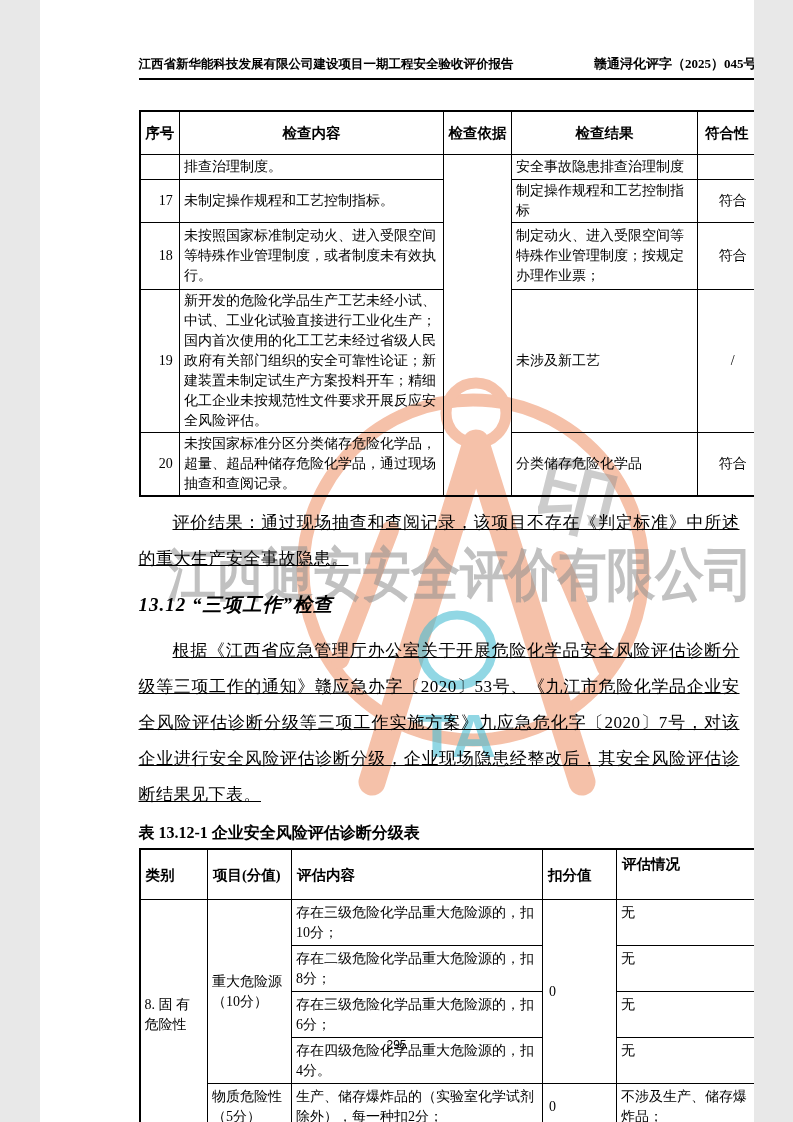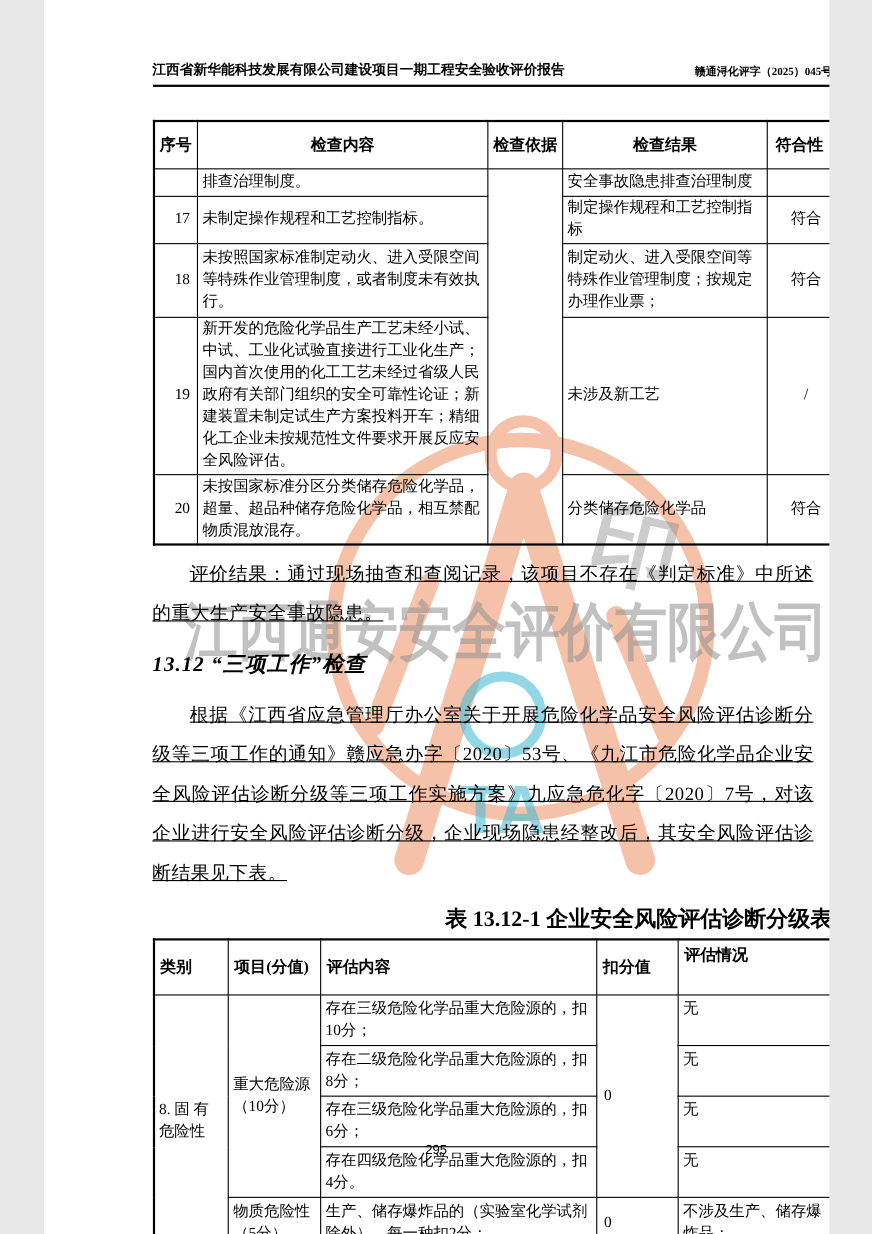--- a/index.html
+++ b/index.html
@@ -8,41 +8,41 @@
     font-family:"Liberation Serif","DejaVu Serif",serif; color:#000;
     overflow:hidden; margin:0 auto;
   }
   .content { position:absolute; left:99px; top:55px; width:618px; }
 
   .doc-header {
     display:flex; justify-content:space-between; align-items:flex-end;
     border-bottom:2px solid #000; padding-bottom:5px;
     font-weight:bold; font-size:12.5px; white-space:nowrap;
   }
-  .doc-header .hdr-right { font-size:10px; }
+  .doc-header .hdr-right { font-size:13px; }
 
   table { border-collapse:collapse; table-layout:fixed; width:617px; border:2px solid #000; }
   td,th { border:1px solid #000; font-size:14px; line-height:20px; padding:1px 4px;
           vertical-align:middle; word-break:break-all; }
   th { font-weight:bold; text-align:center; }
 
   .t1 { margin-top:30px; }
   .t1 th { height:40px; font-size:14.5px; }
   .t1 .r-cont td { height:22px; }
   .t1 .r-17 td { height:22px; }
   .t1 .r-18 td { height:64px; }
   .t1 .r-19 td { height:136px; }
   .t1 .r-20 td { height:56px; }
   .c { text-align:center;padding-left:16px; }
 
   .para { font-size:17px; line-height:36px; text-indent:2em; text-align:justify;
           letter-spacing:0.5px; margin:8px 17px 0 0;text-decoration:underline; }
   .heading { font-size:19px; font-weight:bold; font-style:italic;
              letter-spacing:1px; margin:15px 0 15px 0; }
-  .caption { text-align:right; font-weight:bold; font-size:20px; margin:10px 0 4px 0; }
+  .caption { text-align:left; font-weight:bold; font-size:16px; margin:10px 0 4px 0; }
 
   .t2 th { text-align:left; padding-left:5px; height:44px; font-size:14.5px; }
   .t2 th.top { vertical-align:top; padding-top:4px; }
   .t2 td { height:41px; }
   .t2 td.item { vertical-align:middle; }
   .t2 td.status { vertical-align:top; padding-top:3px; }
   .t2 td.deduction { vertical-align:middle; padding-left:6px; }
   .pre { white-space:pre-line; }
 
   .footer-line { border-top:1.5px solid #000; margin-top:6px; height:0; }
@@ -99,21 +99,21 @@
         <td class="c">符合</td>
       </tr>
       <tr class="r-19">
         <td class="c">19</td>
         <td>新开发的危险化学品生产工艺未经小试、中试、工业化试验直接进行工业化生产；国内首次使用的化工工艺未经过省级人民政府有关部门组织的安全可靠性论证；新建装置未制定试生产方案投料开车；精细化工企业未按规范性文件要求开展反应安全风险评估。</td>
         <td>未涉及新工艺</td>
         <td class="c">/</td>
       </tr>
       <tr class="r-20">
         <td class="c">20</td>
-        <td>未按国家标准分区分类储存危险化学品，超量、超品种储存危险化学品，相互禁配物质混放混存。</td>
+        <td>未按国家标准分区分类储存危险化学品，超量、超品种储存危险化学品，通过现场抽查和查阅记录。</td>
         <td>分类储存危险化学品</td>
         <td class="c">符合</td>
       </tr>
     </tbody>
       </table>
 
     <p class="para">评价结果：通过现场抽查和查阅记录，该项目不存在《判定标准》中所述的重大生产安全事故隐患。</p>
 
     <div class="heading">13.12 “三项工作”检查</div>
 

